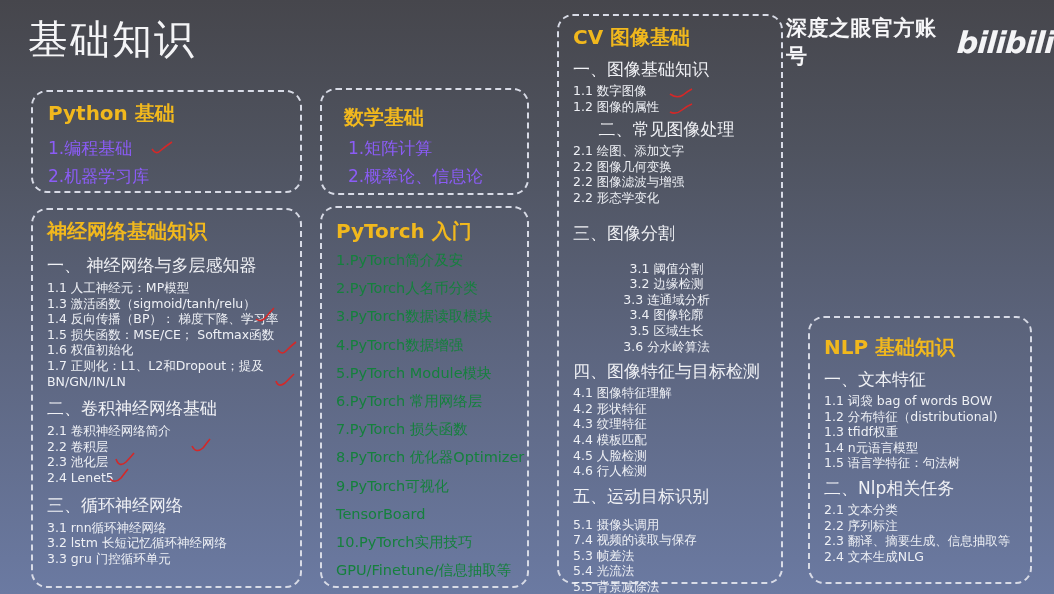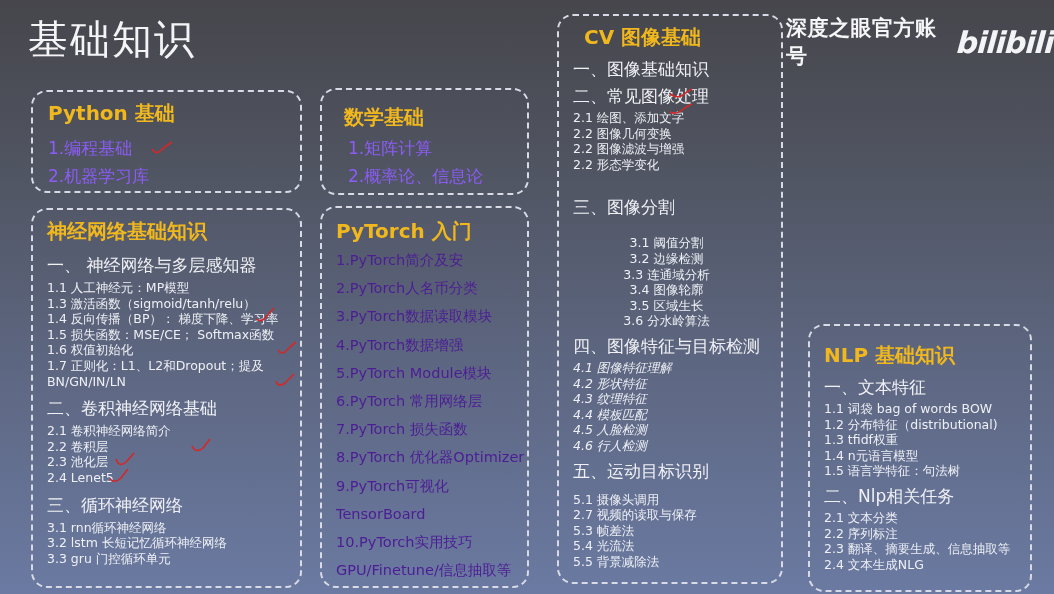--- a/index.html
+++ b/index.html
@@ -18,21 +18,21 @@
   }
   .brand-text { font-size:21px; font-weight:bold; color:#f6f6f8; letter-spacing:0.5px; }
   .bili-logo { font-family:"DejaVu Sans", sans-serif; font-weight:bold; font-size:30px; color:#f4f4f6; letter-spacing:-1px; font-style:italic; transform:skewX(-4deg); }
   .box {
     position:absolute; border:2px dashed #d8dbe6; border-radius:16px; box-sizing:border-box;
   }
   .box-title { color:#f1b81d; font-weight:bold; font-size:20px; white-space:nowrap; }
   .sec-title { font-size:17px; color:#f0f1f5; white-space:nowrap; margin-top:4px; }
   .item { font-size:12.5px; line-height:15.6px; color:#eef0f5; white-space:nowrap; position:relative; }
   .item-lg { font-size:17px; line-height:28px; color:#8b5cf6; white-space:nowrap; position:relative; }
-  .item-md { font-size:14.5px; line-height:28.2px; color:#4c1d95; white-space:nowrap; }
+  .item-md { font-size:14.5px; line-height:28.2px; color:#15803d; white-space:nowrap; }
   .check {
     position:absolute; width:20px; height:14px;
   }
   .check svg { width:100%; height:100%; overflow:visible; }
 </style>
 </head>
 <body>
 
 <div class="page-title">基础知识</div>
 <div class="brand">
@@ -133,70 +133,74 @@
     <div class="item-md">7.PyTorch 损失函数</div>
     <div class="item-md">8.PyTorch 优化器Optimizer</div>
     <div class="item-md">9.PyTorch可视化</div>
     <div class="item-md">TensorBoard</div>
     <div class="item-md">10.PyTorch实用技巧</div>
     <div class="item-md">GPU/Finetune/信息抽取等</div>
   </div>
 </div>
 
 <div class="box" style="left:557px;top:14px;width:226px;height:570px;">
-  <div style="position:absolute;left:25px;top:8px;" class="box-title">CV 图像基础</div>
+  <div style="position:absolute;left:14px;top:8px;" class="box-title">CV 图像基础</div>
   <div style="position:absolute;left:14px;top:38px;">
     <div class="sec-title">一、图像基础知识</div>
-    <div class="sec-title" style="">二、常见图像处理</div>
+    <div style="margin-top:2px;">
+      <div class="item">1.1 数字图像</div>
+      <div class="item">1.2 图像的属性</div>
+    </div>
+    <div class="sec-title" style="text-align:center;">二、常见图像处理</div>
     <div style="margin-top:2px;">
       <div class="item">2.1 绘图、添加文字</div>
       <div class="item">2.2 图像几何变换</div>
       <div class="item">2.2 图像滤波与增强</div>
       <div class="item">2.2 形态学变化</div>
     </div>
-    <div class="sec-title" style="margin-top:24px;">三、图像分割</div>
+    <div class="sec-title" style="margin-top:16px;">三、图像分割</div>
     <div style="margin-top:16px;text-align:center;">
       <div class="item">3.1 阈值分割</div>
       <div class="item">3.2 边缘检测</div>
       <div class="item">3.3 连通域分析</div>
       <div class="item">3.4 图像轮廓</div>
       <div class="item">3.5 区域生长</div>
       <div class="item">3.6 分水岭算法</div>
     </div>
     <div class="sec-title" style="margin-top:6px;">四、图像特征与目标检测</div>
-    <div style="margin-top:2px;font-style:italic;">
+    <div style="margin-top:2px;">
       <div class="item">4.1 图像特征理解</div>
       <div class="item">4.2 形状特征</div>
       <div class="item">4.3 纹理特征</div>
       <div class="item">4.4 模板匹配</div>
       <div class="item">4.5 人脸检测</div>
       <div class="item">4.6 行人检测</div>
     </div>
     <div class="sec-title" style="margin-top:6px;">五、运动目标识别</div>
     <div style="margin-top:9px;">
       <div class="item">5.1 摄像头调用</div>
-      <div class="item">2.7 视频的读取与保存</div>
+      <div class="item">7.4 视频的读取与保存</div>
       <div class="item">5.3 帧差法</div>
       <div class="item">5.4 光流法</div>
       <div class="item">5.5 背景减除法</div>
     </div>
   </div>
   <div class="check" style="left:110px;top:68px;width:24px;height:12px;">
     <svg viewBox="0 0 24 12">
         <path d="M1 7 Q8 12 14 8 Q19 4 23 2" stroke="#d42828" stroke-width="1.6" fill="none"></path>
       </svg>
   </div>
   <div class="check" style="left:110px;top:84px;width:24px;height:12px;">
     <svg viewBox="0 0 24 12">
         <path d="M1 9 Q7 12 13 7 Q18 3 23 1" stroke="#d42828" stroke-width="1.6" fill="none"></path>
       </svg>
   </div>
 </div>
 
-<div class="box" style="left:808px;top:324px;width:224px;height:268px;">
+<div class="box" style="left:808px;top:316px;width:224px;height:268px;">
   <div style="position:absolute;left:14px;top:16px;" class="box-title">NLP 基础知识</div>
   <div style="position:absolute;left:14px;top:46px;">
     <div class="sec-title">一、文本特征</div>
     <div style="margin-top:2px;">
       <div class="item">1.1 词袋 bag of words BOW</div>
       <div class="item">1.2 分布特征（distributional)</div>
       <div class="item">1.3 tfidf权重</div>
       <div class="item">1.4 n元语言模型</div>
       <div class="item">1.5 语言学特征：句法树</div>
     </div>

